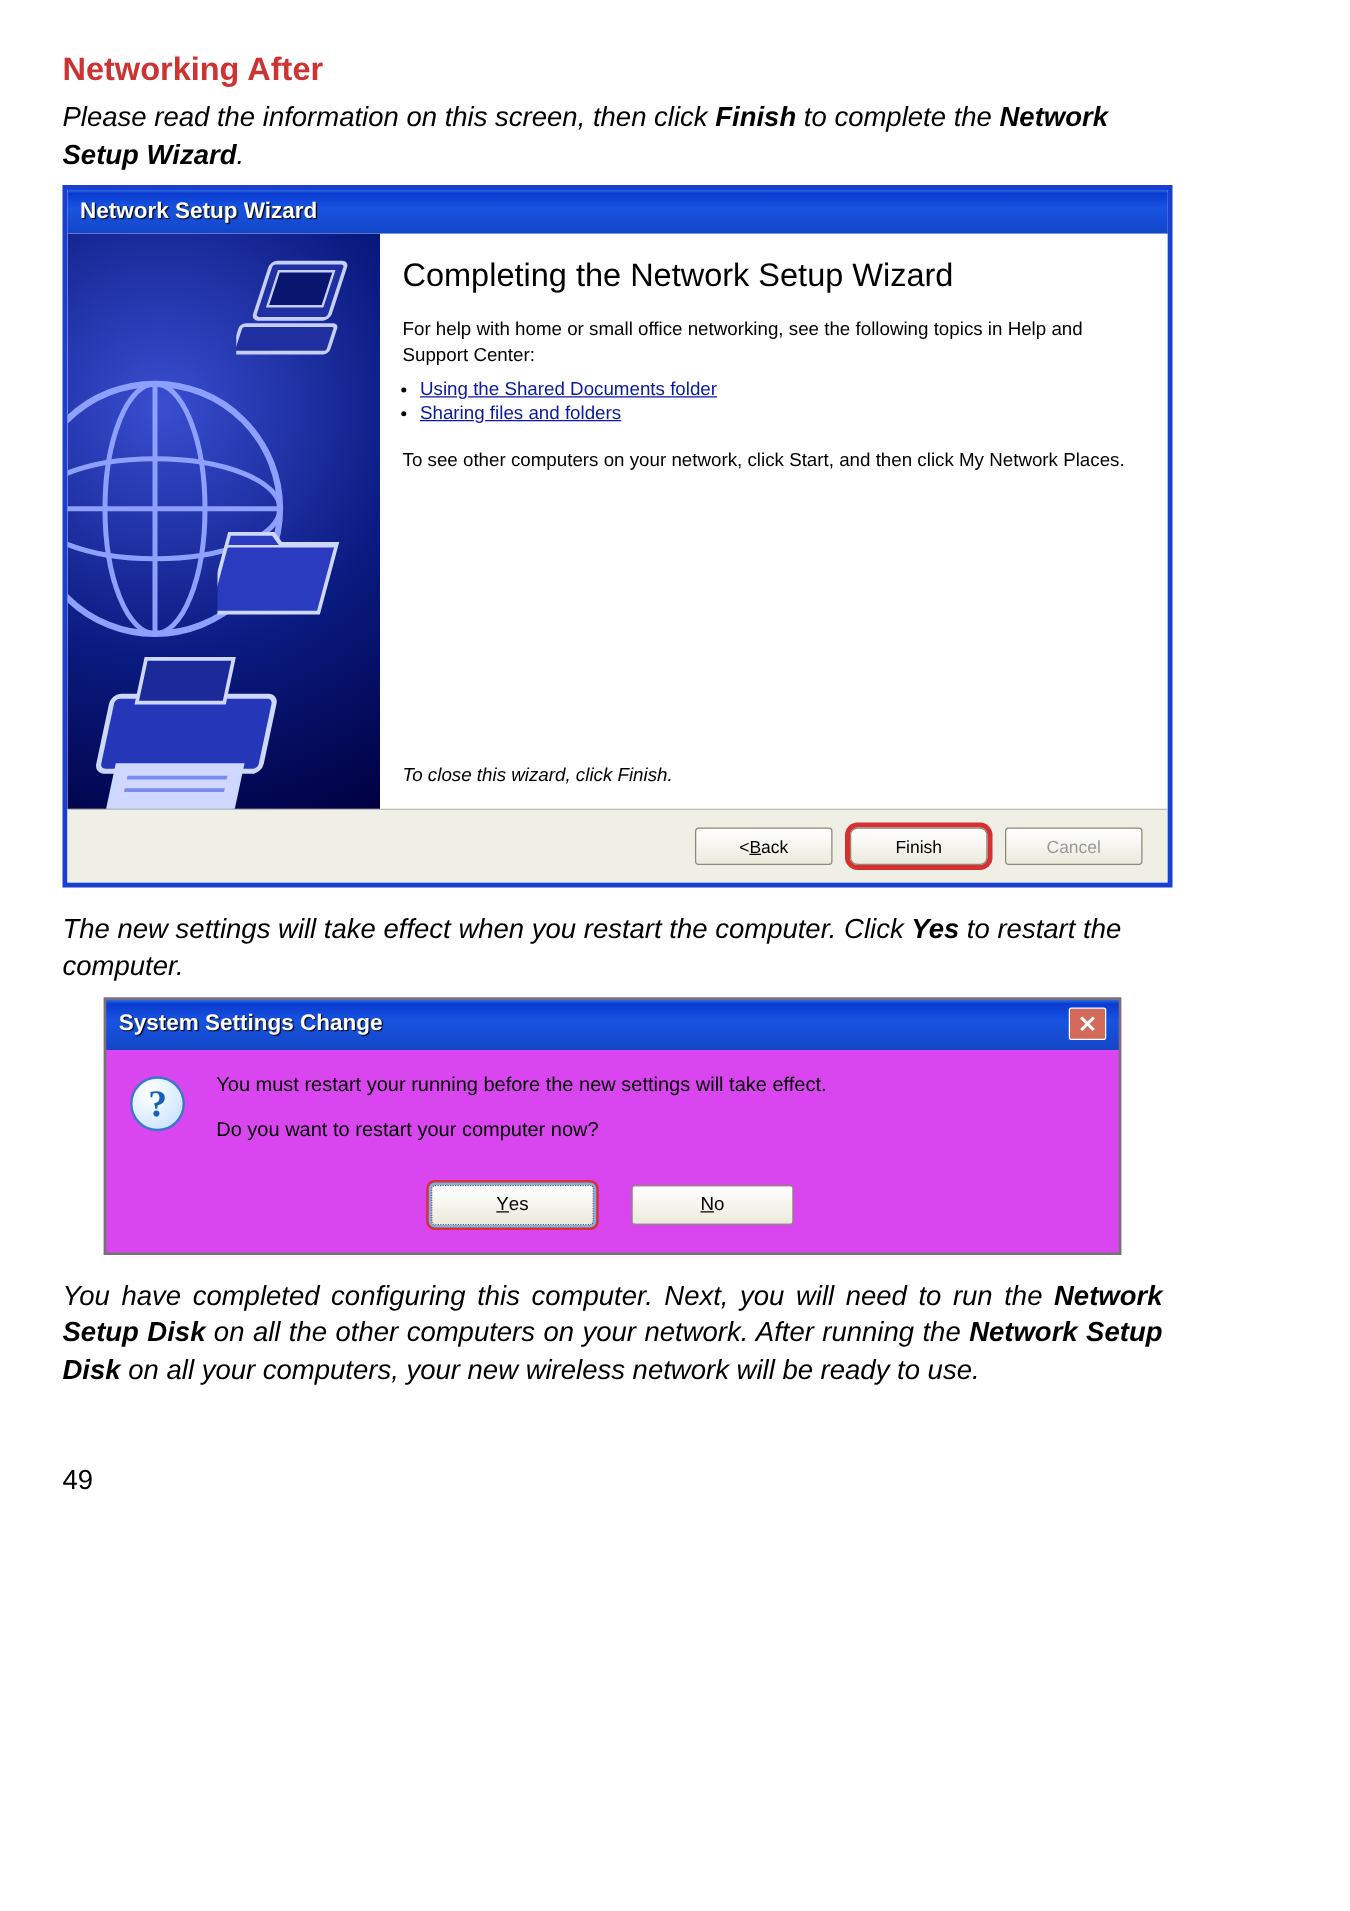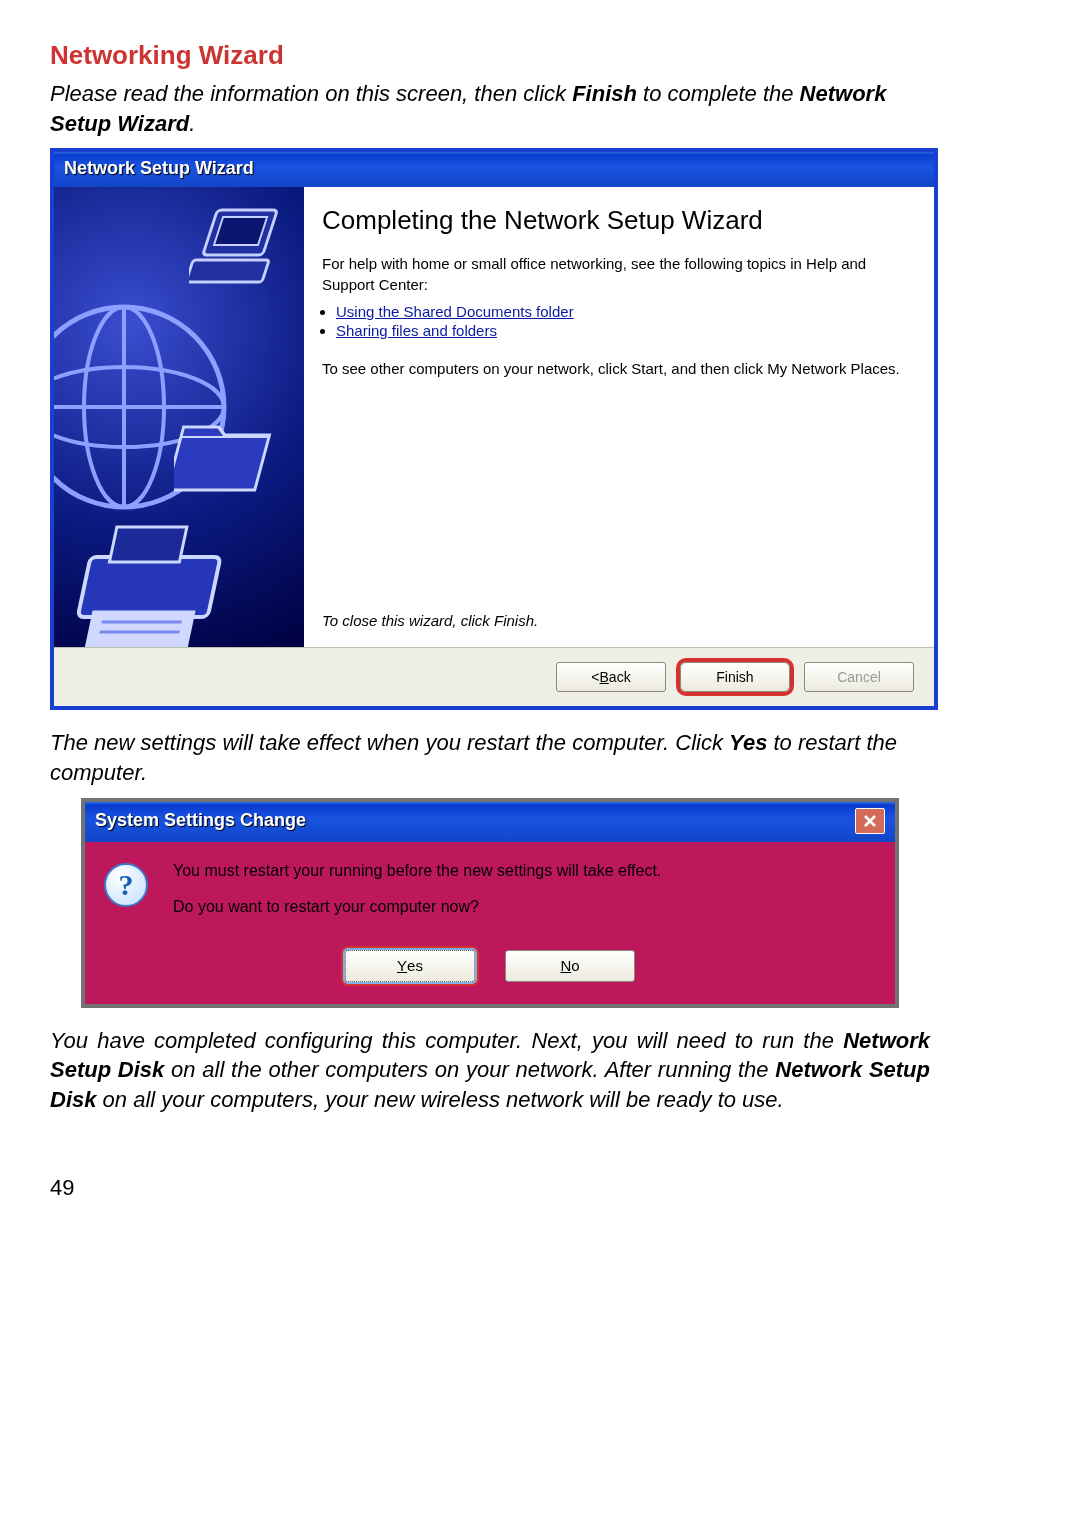--- a/index.html
+++ b/index.html
@@ -115,24 +115,24 @@
   }
   .xp-btn.disabled { color:#999; }
   .highlight-red {
     box-shadow: 0 0 0 4px #d63030;
     border-radius: 6px;
   }
   .underline-key { text-decoration: underline; }
 
   
   .xp-dialog {
-    border: 4px solid #737373;
+    border: 2px solid #737373;
     margin: 10px auto 18px auto;
     width: 810px;
-    background:#be185d;
+    background:#d946ef;
   }
   .dlg-body {
     display:flex;
     padding: 20px 22px 10px 18px;
     gap: 24px;
     font-family: Tahoma, sans-serif;
   }
   .dlg-icon {
     width:46px; min-width:46px; height:46px;
     position:relative;
@@ -164,21 +164,21 @@
   }
 
   .page-num {
     font-size:22px;
     margin-top: 60px;
   }
 </style>
 </head>
 <body>
 
-<div class="section-title">Networking Wizard</div>
+<div class="section-title">Networking After</div>
 
 <p class="body-text">
   <span>Please read the information on this screen, then click </span><span class="bold">Finish</span><span> to complete the </span><span class="bold">Network Setup Wizard</span><span>.</span>
 </p>
 
 <div class="xp-window">
   <div class="xp-titlebar">
     <span>Network Setup Wizard</span>
   </div>
   <div class="wizard-body">

